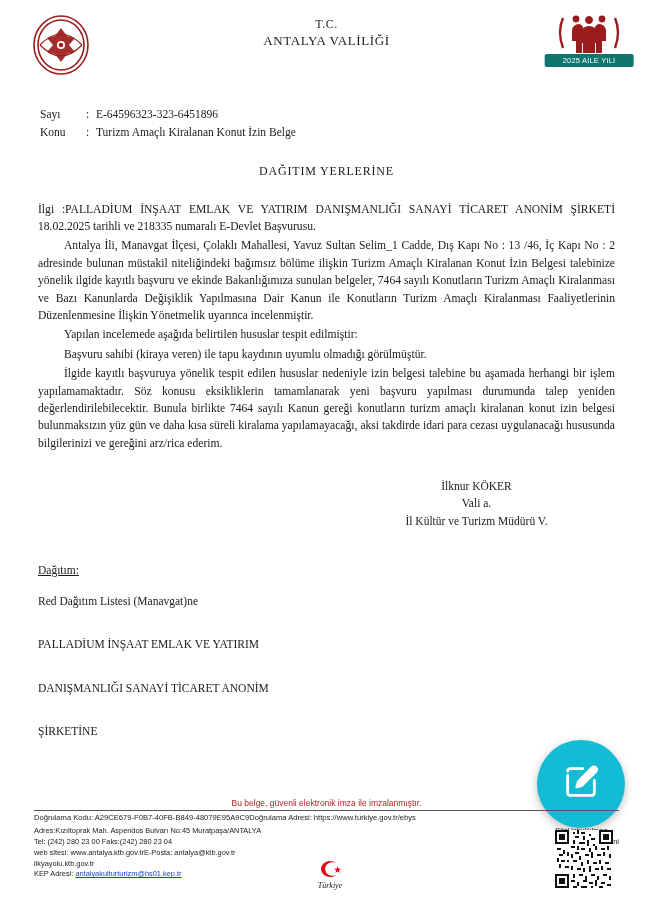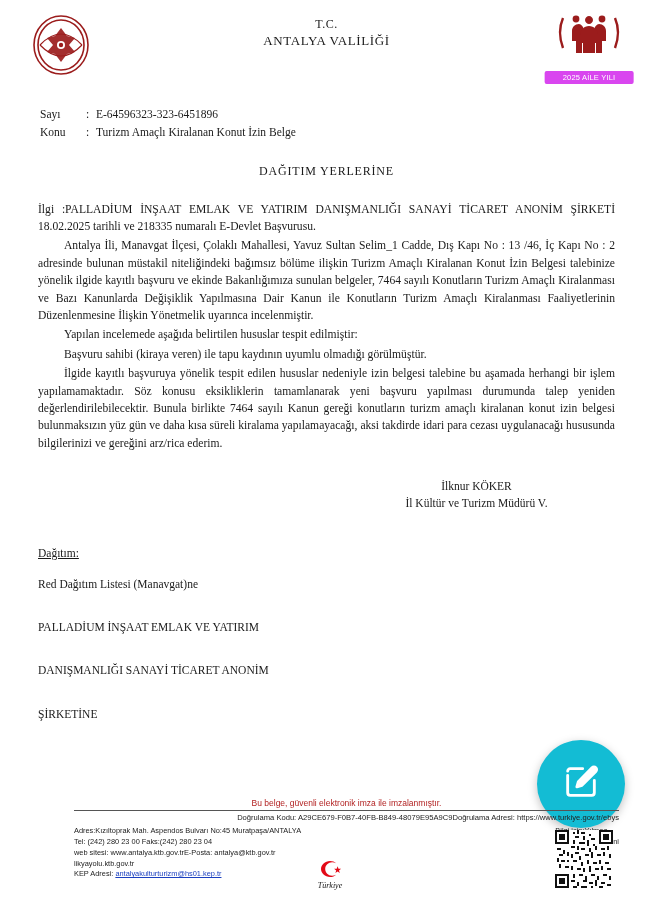--- a/index.html
+++ b/index.html
@@ -38,22 +38,22 @@
     right: 18px;
     top: 10px;
     width: 92px;
     height: 78px;
     text-align: center;
   }
   .aile-badge {
     position: absolute;
     left: 50%;
     transform: translateX(-50%);
-    bottom: 4px;
-    background: #d946ef;
+    bottom: 21px;
+    background: #0f766e;
     color: #fff;
     font-size: 7.5px;
     font-family: "Liberation Sans", sans-serif;
     letter-spacing: 0.2px;
     padding: 2px 18px;
     border-radius: 2px;
     white-space: nowrap;
   }
   .head-center {
     position: absolute;
@@ -122,35 +122,34 @@
   }
   .dist .d-head { margin-bottom: 14px; text-decoration: underline; }
   .dist .d-bold { font-weight: normal; margin-top: 26px; }
 
   
   .footer {
     position: absolute;
     left: 0;
     right: 0;
     bottom: 8px;
-    padding-left: 40px;
   }
   .esig {
     text-align: center;
     color: #b22222;
     font-size: 8.5px;
     font-family: "Liberation Sans", sans-serif;
   }
   .rule {
     border-top: 1px solid #555;
     margin: 2px 34px 0 34px;
   }
   .verif {
     display: flex;
-    justify-content: flex-end;
+    justify-content: flex-start;
     margin: 2px 34px 0 34px;
     font-size: 7.6px;
     font-family: "Liberation Sans", sans-serif;
     color: #222;
   }
   .footinfo {
     display: flex;
     justify-content: space-between;
     margin: 4px 34px 12px 34px;
     font-size: 7.4px;
@@ -265,20 +264,21 @@
   <div class="body">
     <p>İlgi :PALLADİUM İNŞAAT EMLAK VE YATIRIM DANIŞMANLIĞI SANAYİ TİCARET ANONİM ŞİRKETİ 18.02.2025 tarihli ve 218335 numaralı E-Devlet Başvurusu.</p>
     <p class="ind gap">Antalya İli, Manavgat İlçesi, Çolaklı Mahallesi, Yavuz Sultan Selim_1 Cadde, Dış Kapı No : 13 /46, İç Kapı No : 2 adresinde bulunan müstakil niteliğindeki bağımsız bölüme ilişkin Turizm Amaçlı Kiralanan Konut İzin Belgesi talebinize yönelik ilgide kayıtlı başvuru ve ekinde Bakanlığımıza sunulan belgeler, 7464 sayılı Konutların Turizm Amaçlı Kiralanması ve Bazı Kanunlarda Değişiklik Yapılmasına Dair Kanun ile Konutların Turizm Amaçlı Kiralanması Faaliyetlerinin Düzenlenmesine İlişkin Yönetmelik uyarınca incelenmiştir.</p>
     <p class="ind gap">Yapılan incelemede aşağıda belirtilen hususlar tespit edilmiştir:</p>
     <p class="ind">Başvuru sahibi (kiraya veren) ile tapu kaydının uyumlu olmadığı görülmüştür.</p>
     <p class="ind gap">İlgide kayıtlı başvuruya yönelik tespit edilen hususlar nedeniyle izin belgesi talebine bu aşamada herhangi bir işlem yapılamamaktadır. Söz konusu eksikliklerin tamamlanarak yeni başvuru yapılması durumunda talep yeniden değerlendirilebilecektir. Bunula birlikte 7464 sayılı Kanun gereği konutların turizm amaçlı kiralanan konut izin belgesi bulunmaksızın yüz gün ve daha kısa süreli kiralama yapılamayacağı, aksi takdirde idari para cezası uygulanacağı hususunda bilgilerinizi ve gereğini arz/rica ederim.</p>
   </div>
 
   <div class="sign">
     <div>İlknur KÖKER</div>
+    <div>Vali a.</div>
     <div>İl Kültür ve Turizm Müdürü V.</div>
   </div>
 
   <div class="dist">
     <div class="d-head">Dağıtım:</div>
     <div>Red Dağıtım Listesi (Manavgat)ne</div>
     <div class="d-bold">PALLADİUM İNŞAAT EMLAK VE YATIRIM</div>
     <div class="d-bold">DANIŞMANLIĞI SANAYİ TİCARET ANONİM</div>
     <div class="d-bold">ŞİRKETİNE</div>
   </div>

